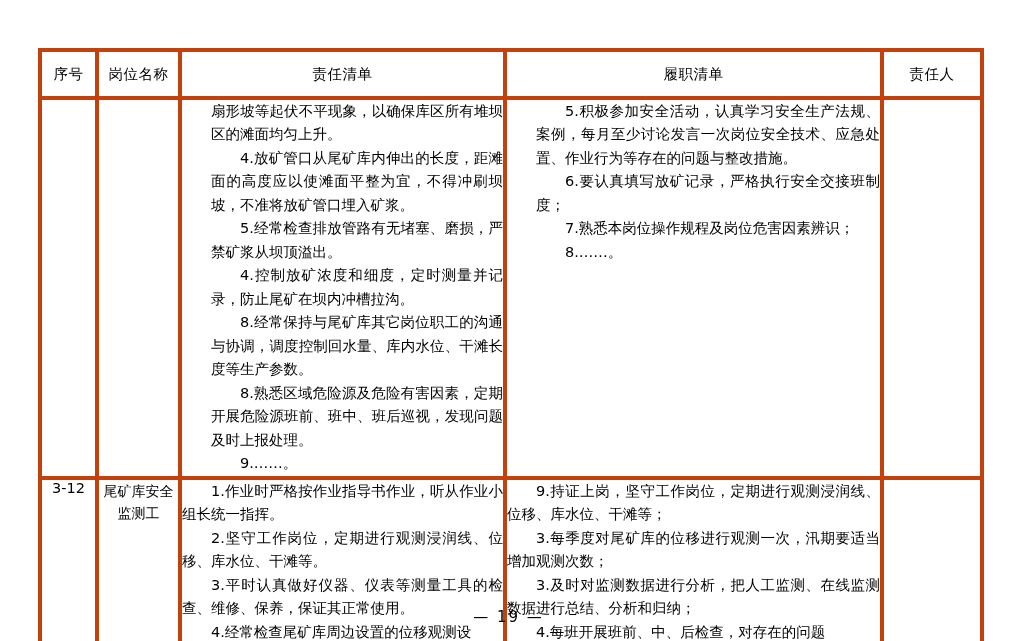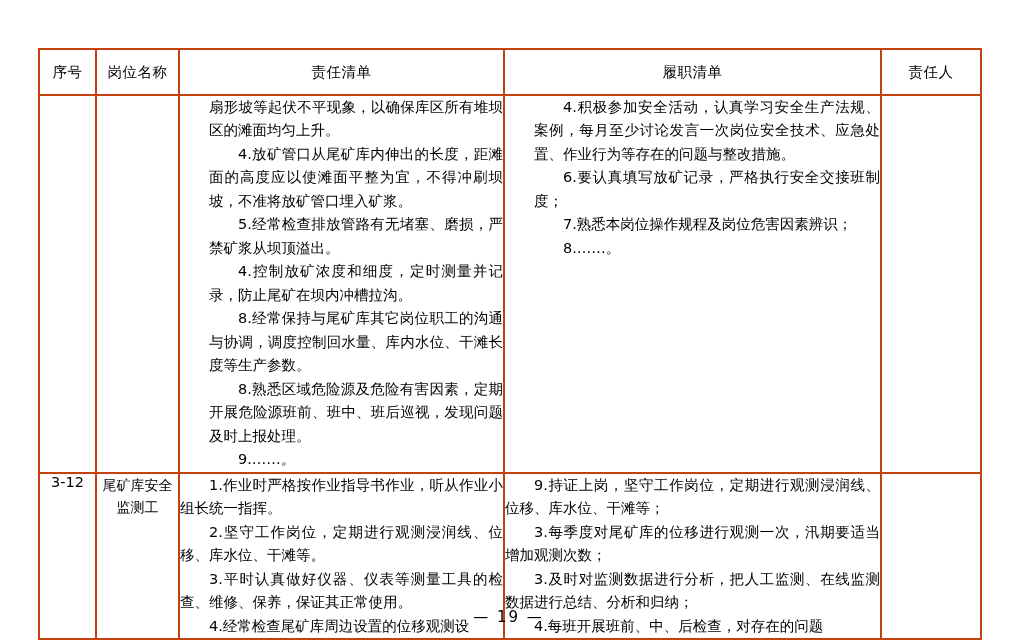--- a/index.html
+++ b/index.html
@@ -22,21 +22,21 @@
   }
   .doc-table {
     position: absolute;
     left: 38px;
     top: 48px;
     width: 942px;
     border-collapse: collapse;
     table-layout: fixed;
   }
   .doc-table td, .doc-table th {
-    border: 2px solid #c2410c;
+    border: 4px solid #c2410c;
     vertical-align: top;
     padding: 0;
   }
   .doc-table thead th {
     text-align: center;
     vertical-align: middle;
     height: 44px;
     font-weight: normal;
     font-size: 14.5px;
     letter-spacing: 0.5px;
@@ -119,21 +119,21 @@
         <td class="cell-pad">
           <p class="para noindent">扇形坡等起伏不平现象，以确保库区所有堆坝区的滩面均匀上升。</p>
           <p class="para indent">4.放矿管口从尾矿库内伸出的长度，距滩面的高度应以使滩面平整为宜，不得冲刷坝坡，不准将放矿管口埋入矿浆。</p>
           <p class="para indent">5.经常检查排放管路有无堵塞、磨损，严禁矿浆从坝顶溢出。</p>
           <p class="para indent">4.控制放矿浓度和细度，定时测量并记录，防止尾矿在坝内冲槽拉沟。</p>
           <p class="para indent">8.经常保持与尾矿库其它岗位职工的沟通与协调，调度控制回水量、库内水位、干滩长度等生产参数。</p>
           <p class="para indent">8.熟悉区域危险源及危险有害因素，定期开展危险源班前、班中、班后巡视，发现问题及时上报处理。</p>
           <p class="para indent">9.……。</p>
         </td>
         <td class="cell-pad">
-          <p class="para indent">4.积极参加安全活动，认真学习安全生产法规、案例，每月至少讨论发言一次岗位安全技术、应急处置、作业行为等存在的问题与整改措施。</p>
+          <p class="para indent">5.积极参加安全活动，认真学习安全生产法规、案例，每月至少讨论发言一次岗位安全技术、应急处置、作业行为等存在的问题与整改措施。</p>
           <p class="para indent">6.要认真填写放矿记录，严格执行安全交接班制度；</p>
           <p class="para indent">7.熟悉本岗位操作规程及岗位危害因素辨识；</p>
           <p class="para indent">8.……。</p>
         </td>
         <td class="cell-center"></td>
       </tr>
 
       <tr class="row-b">
         <td class="cell-center">3-12</td>
         <td class="cell-post">尾矿库安全监测工</td>

